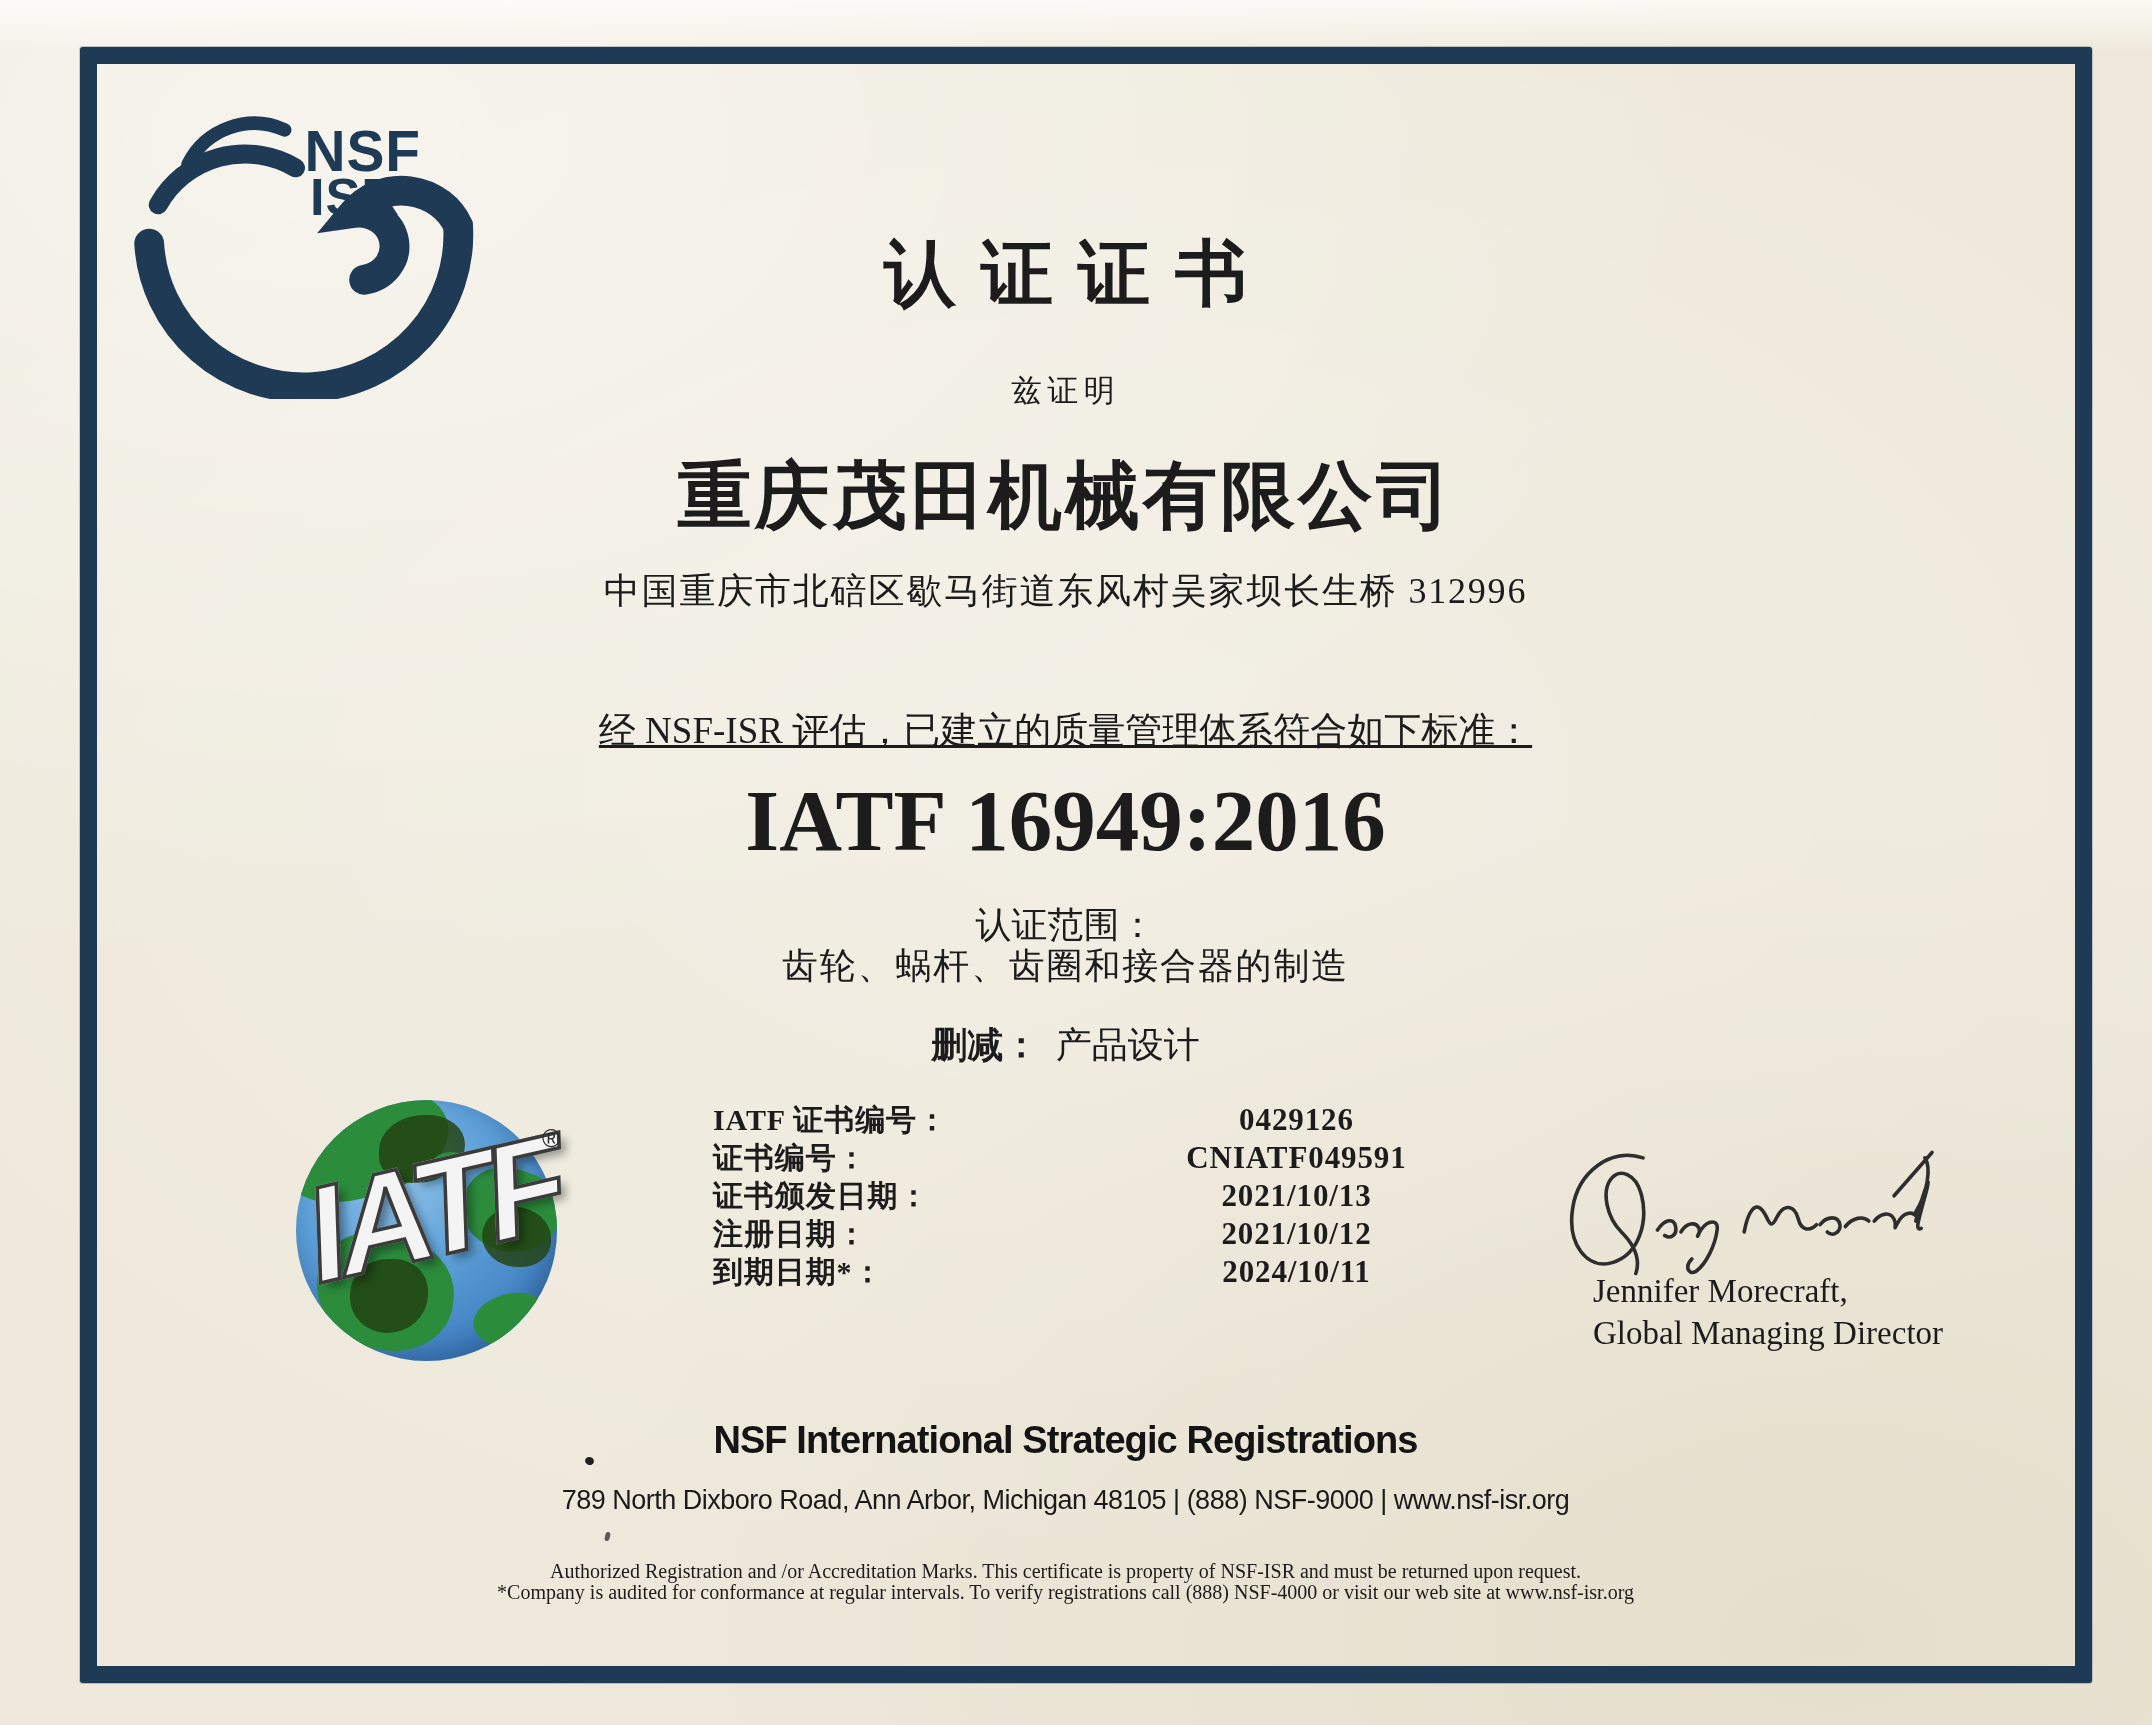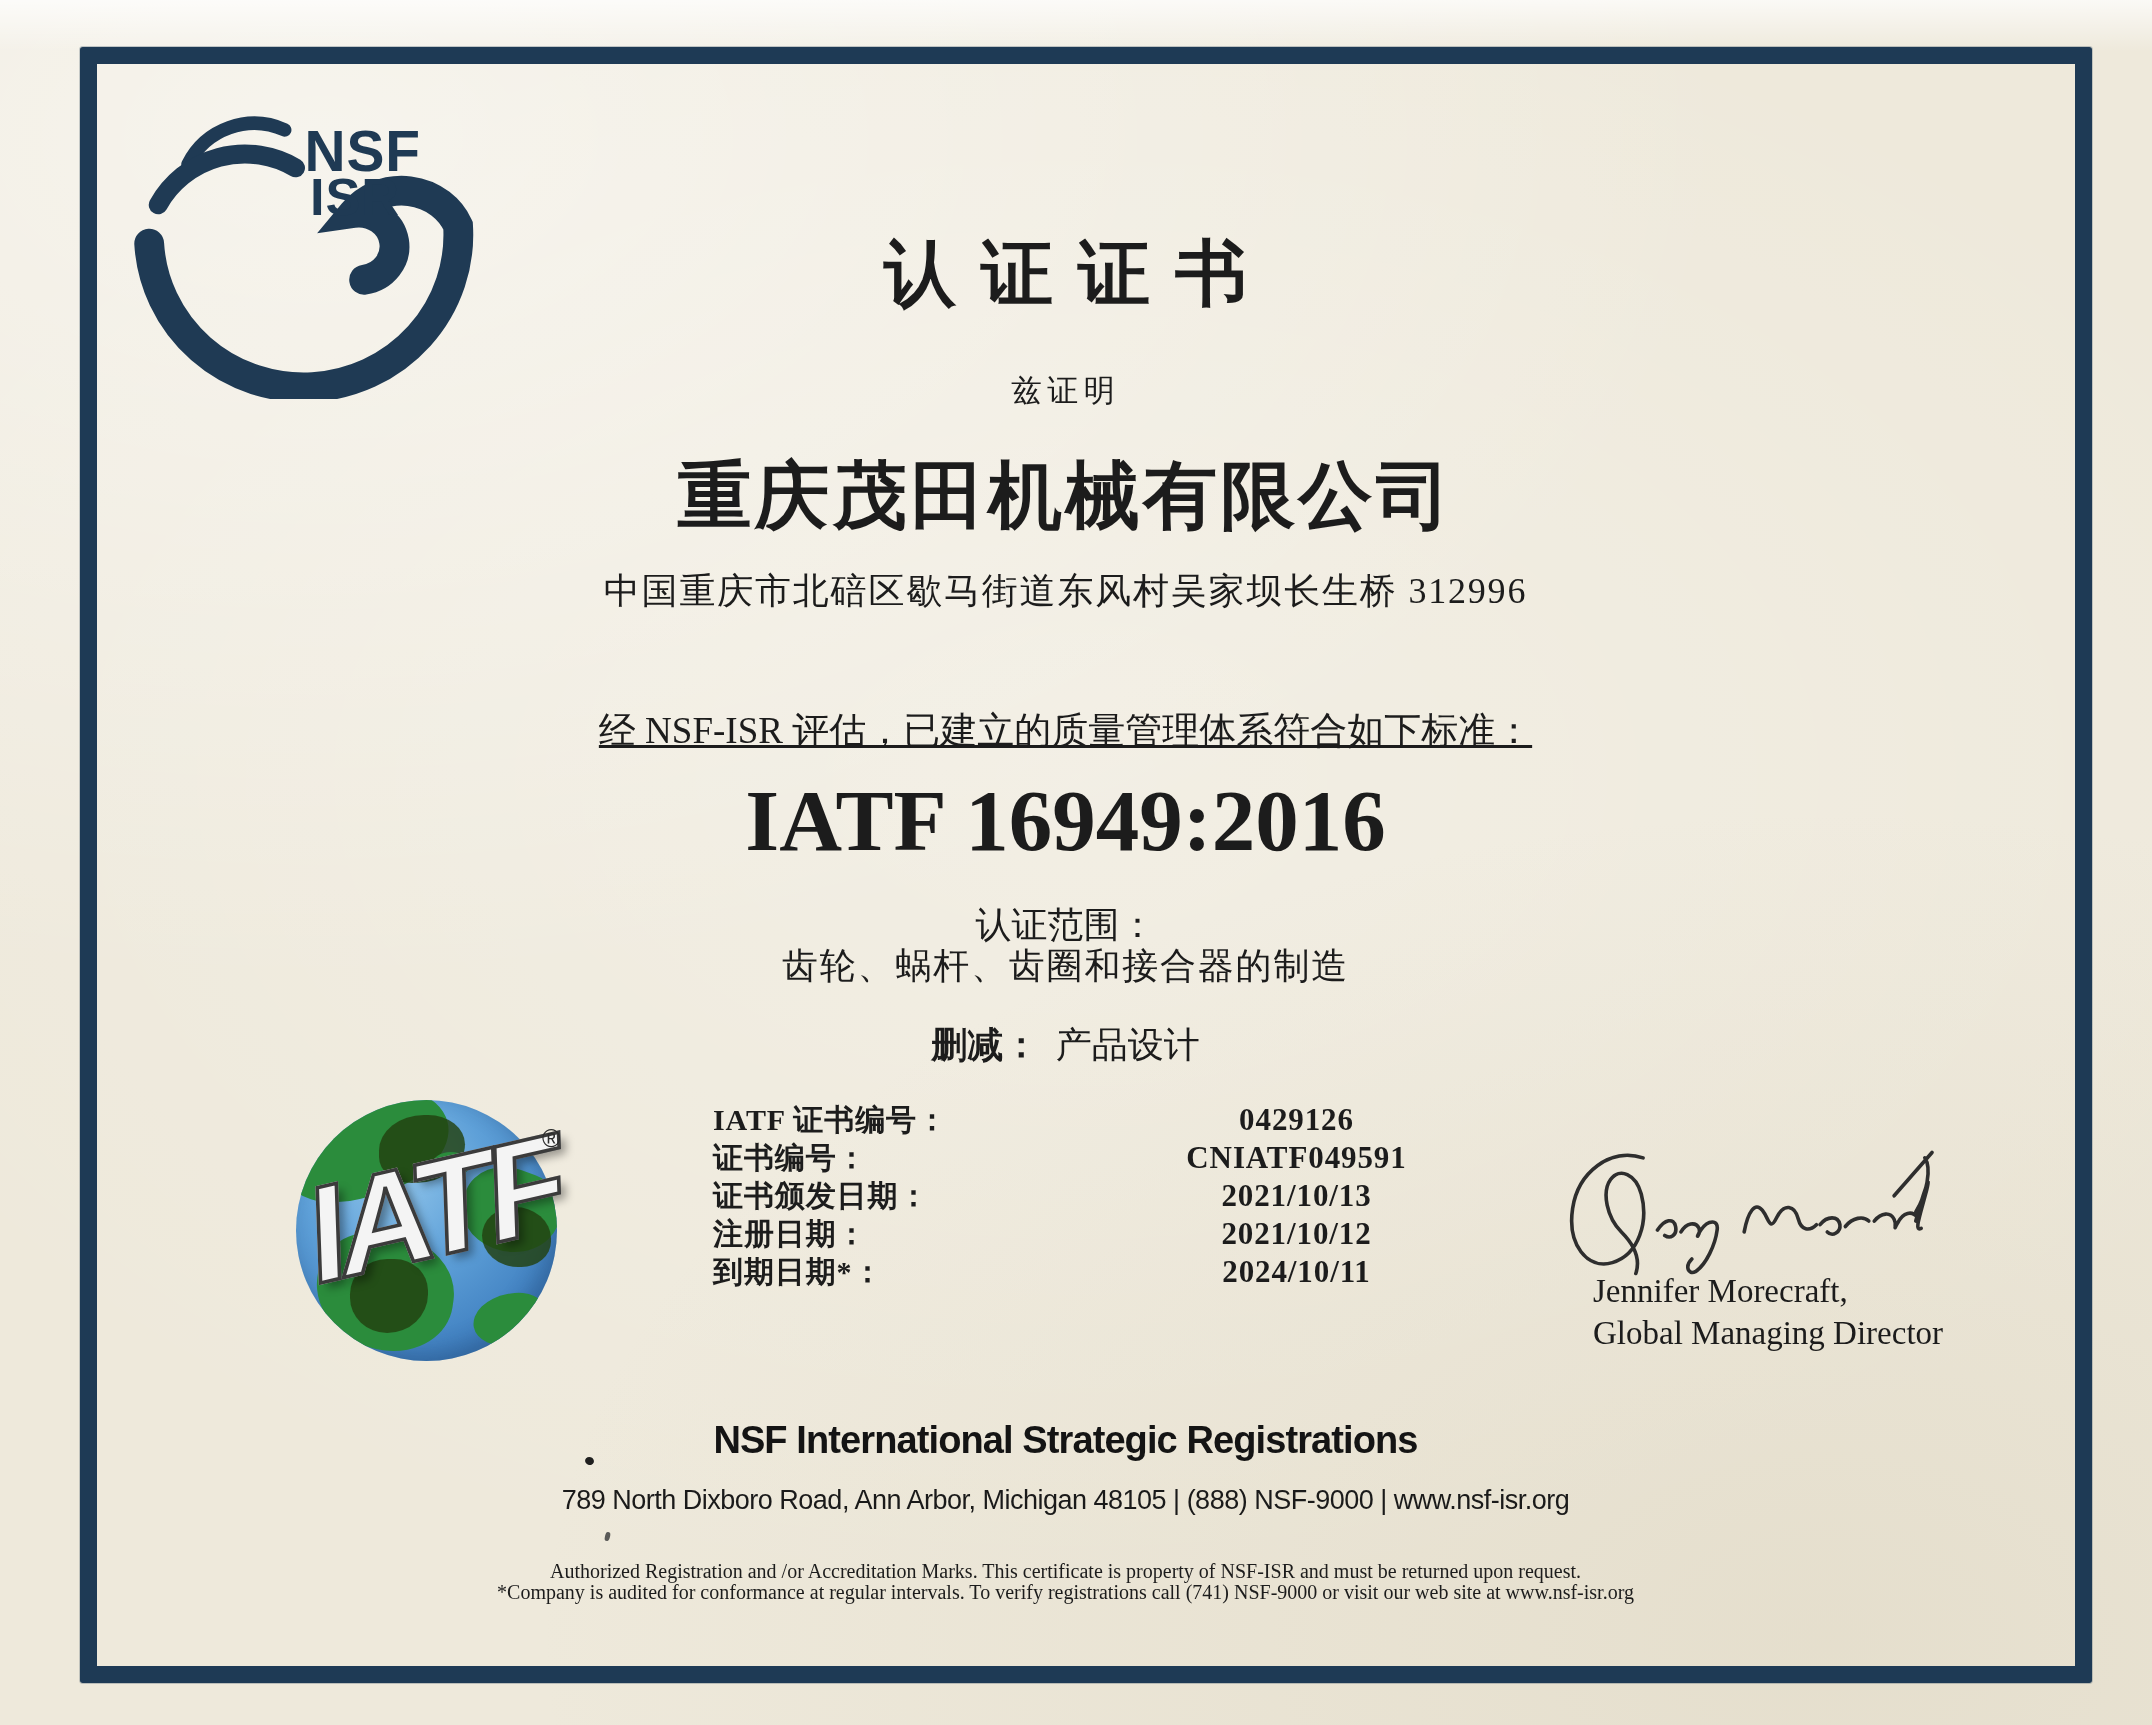--- a/index.html
+++ b/index.html
@@ -153,18 +153,18 @@
     </g>
   </svg>
   <div class="sig-name">
     <div>Jennifer Morecraft,</div>
     <div>Global Managing Director</div>
   </div>
 
   <div class="c org">NSF International Strategic Registrations</div>
   <div class="c org-addr">789 North Dixboro Road, Ann Arbor, Michigan 48105 | (888) NSF-9000 | www.nsf-isr.org</div>
   <div class="c fine1">Authorized Registration and /or Accreditation Marks. This certificate is property of NSF-ISR and must be returned upon request.</div>
-  <div class="c fine2">*Company is audited for conformance at regular intervals. To verify registrations call (741) NSF-9000 or visit our web site at www.nsf-isr.org</div>
+  <div class="c fine2">*Company is audited for conformance at regular intervals. To verify registrations call (888) NSF-4000 or visit our web site at www.nsf-isr.org</div>
 
   <div class="speck1"></div>
   <div class="speck2"></div>
 </div>
 
 
 </body></html>

